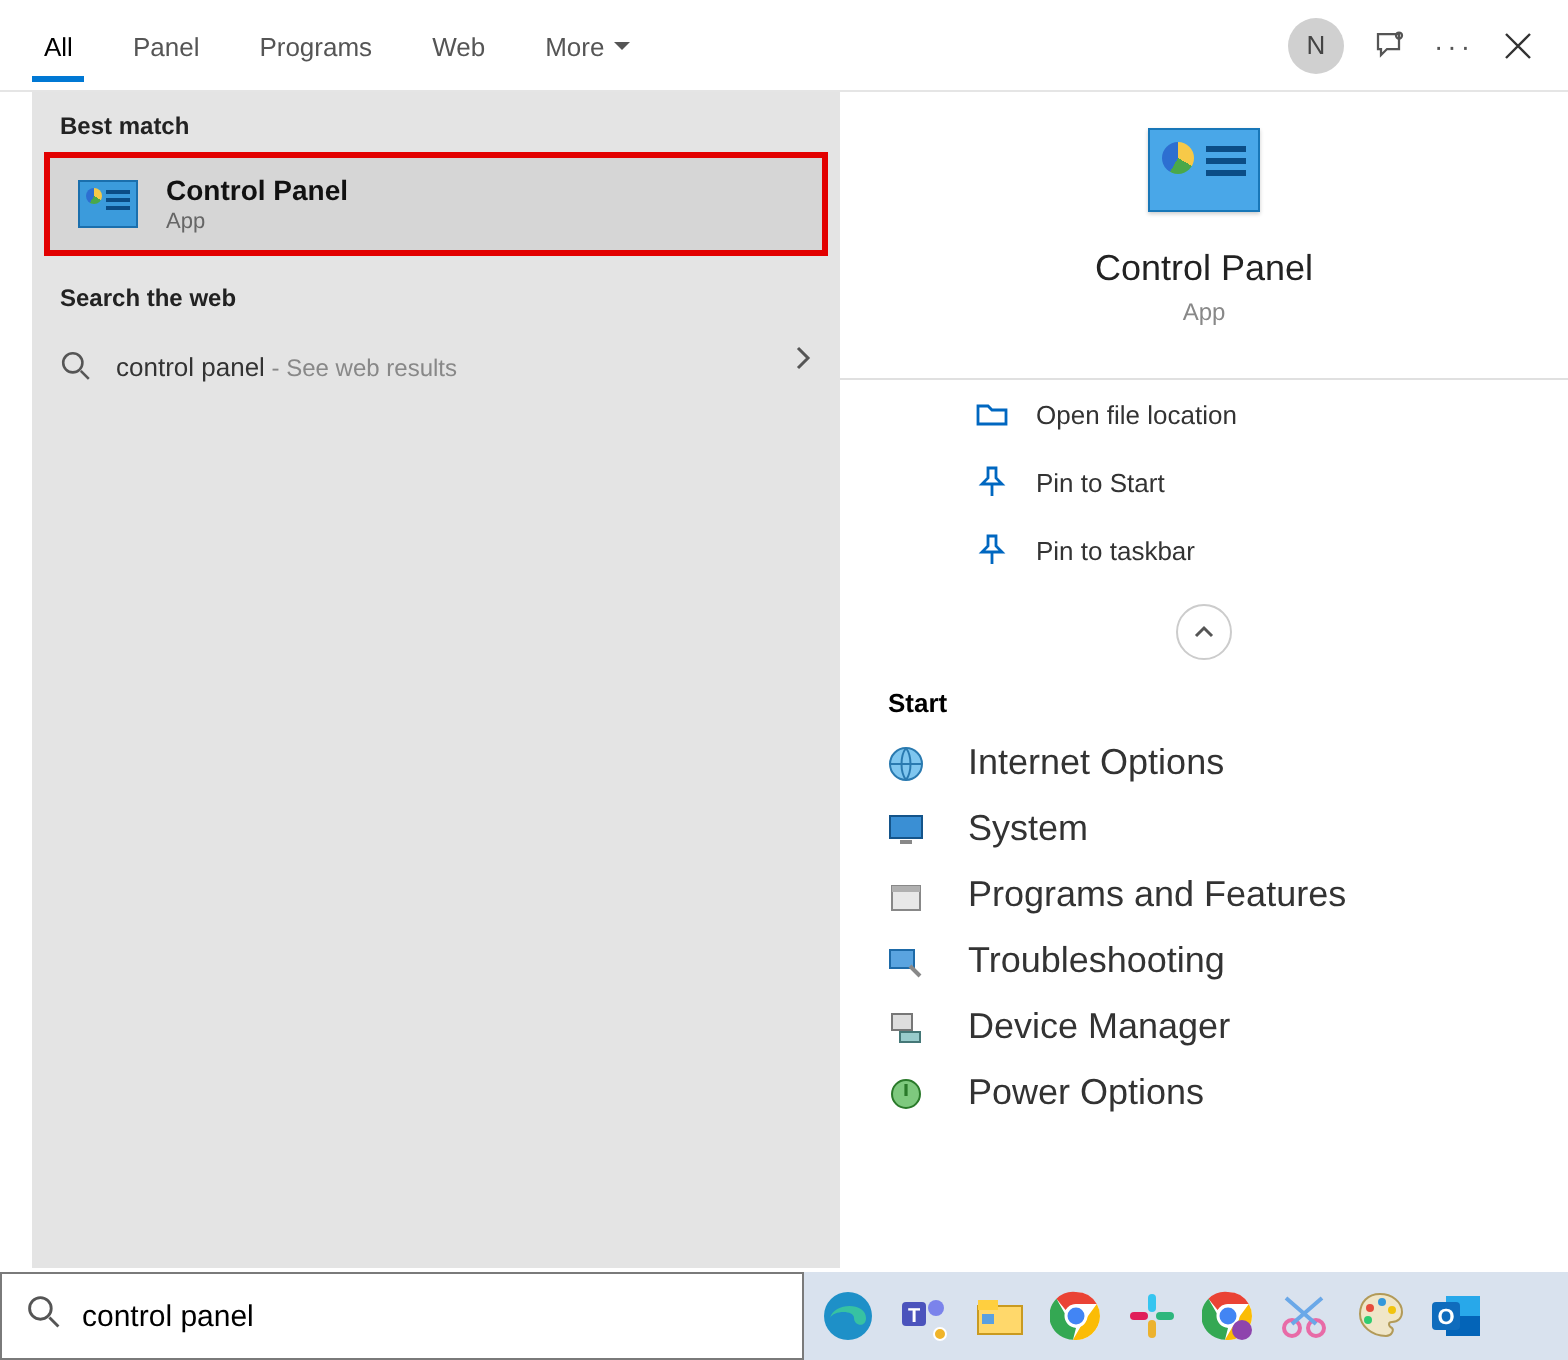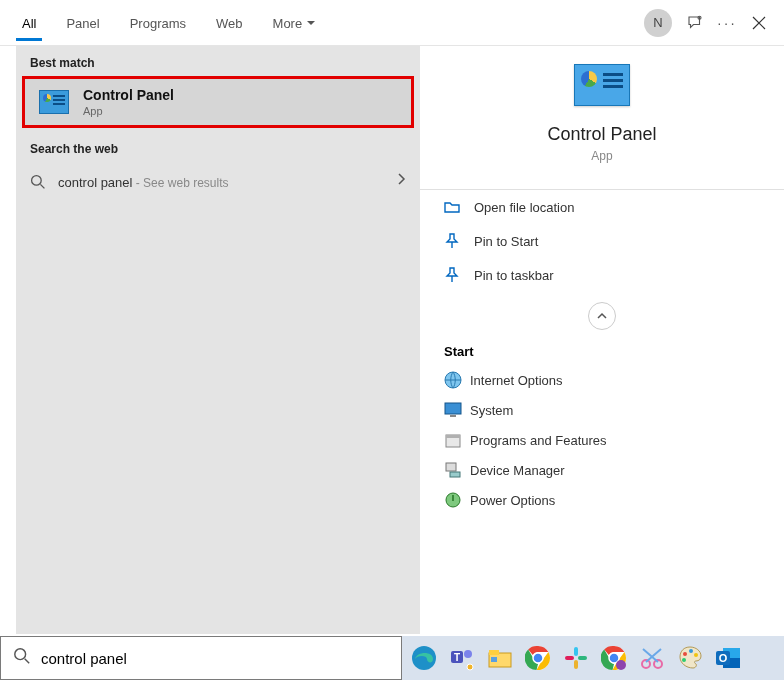--- a/index.html
+++ b/index.html
@@ -40,30 +40,30 @@
   
   .big-icon-wrap{display:flex;flex-direction:column;align-items:center;padding:0 0 8px;}
   .cp-icon-lg{width:56px;height:42px;background:#49a7e8;border:1px solid #1877b8;box-shadow:0 1px 2px rgba(0,0,0,.2);position:relative;}
   .cp-icon-lg::before{content:"";position:absolute;left:6px;top:6px;width:16px;height:16px;border-radius:50%;background:conic-gradient(#f7c948 0 120deg,#4aa84a 120deg 210deg,#2d6fd1 210deg 360deg);}
   .cp-icon-lg::after{content:"";position:absolute;right:6px;top:8px;width:20px;height:3px;background:#0b4d86;box-shadow:0 6px 0 #0b4d86,0 12px 0 #0b4d86;}
   .app-title{font-size:18px;color:#222;margin-top:18px;}
   .app-sub{font-size:12px;color:#888;margin-top:4px;}
 
   .divider{height:1px;background:#e0e0e0;margin:18px 0 0;}
 
-  .action-row{display:flex;align-items:center;gap:14px;padding:9px 24px;font-size:13px;color:#333;cursor:pointer;}
+  .action-row{display:flex;align-items:center;gap:14px;padding:9px 24px;font-size:13px;color:#333;cursor:pointer;margin-left:44px;}
   .action-row.highlight{background:#e4e4e4;border:3px solid #e20000;margin:4px 50px 4px 8px;padding:6px 16px;}
   .small-icon{width:16px;height:16px;display:flex;align-items:center;justify-content:center;color:#0067c0;}
   .small-icon svg{width:16px;height:16px;}
 
   .collapse-btn{width:28px;height:28px;border:1px solid #ccc;border-radius:50%;display:flex;align-items:center;justify-content:center;margin:10px auto 0;cursor:pointer;color:#555;}
   .collapse-btn svg{width:12px;height:12px;}
 
   .recent-label{font-size:13px;font-weight:600;padding:14px 24px 6px;}
-  .recent-row{display:flex;align-items:center;gap:8px;padding:6px 24px;font-size:13px;color:#333;cursor:pointer;}
+  .recent-row{display:flex;align-items:center;gap:22px;padding:6px 24px;font-size:18px;color:#333;cursor:pointer;}
   .recent-icon{width:18px;height:18px;display:flex;align-items:center;justify-content:center;}
   .recent-icon svg{width:18px;height:18px;}
 
   
   .searchbar{position:absolute;left:0;bottom:0;width:402px;height:44px;border:1px solid #7a7a7a;background:#fff;display:flex;align-items:center;padding:0 12px;gap:10px;}
   .searchbar .mag svg{width:18px;height:18px;}
   .searchbar input{border:none;outline:none;font-size:15px;flex:1;background:transparent;}
 
   
   .taskbar{position:absolute;left:402px;right:0;bottom:0;height:44px;background:#d9e2ee;display:flex;align-items:center;padding:0 6px;gap:6px;}
@@ -203,20 +203,29 @@
           <svg viewBox="0 0 18 18">
             <rect x="2" y="4" width="14" height="12" fill="#e8e8e8" stroke="#888"></rect>
             <rect x="2" y="4" width="14" height="3" fill="#b0b0b0"></rect>
           </svg>
         </span>
       <span>Programs and Features</span>
     </div>
     <div class="recent-row">
       <span class="recent-icon">
           <svg viewBox="0 0 18 18">
+            <rect x="1" y="3" width="12" height="9" fill="#5aa4e0" stroke="#1d6aa8"></rect>
+            <path d="M11 11l5 5" stroke="#888" stroke-width="2"></path>
+          </svg>
+        </span>
+      <span>Troubleshooting</span>
+    </div>
+    <div class="recent-row">
+      <span class="recent-icon">
+          <svg viewBox="0 0 18 18">
             <rect x="2" y="2" width="10" height="8" fill="#ddd" stroke="#777"></rect>
             <rect x="6" y="11" width="10" height="5" fill="#9cc" stroke="#477"></rect>
           </svg>
         </span>
       <span>Device Manager</span>
     </div>
     <div class="recent-row">
       <span class="recent-icon">
           <svg viewBox="0 0 18 18">
             <circle cx="9" cy="9" r="7" fill="#7ec97e" stroke="#2a7a2a"></circle>

